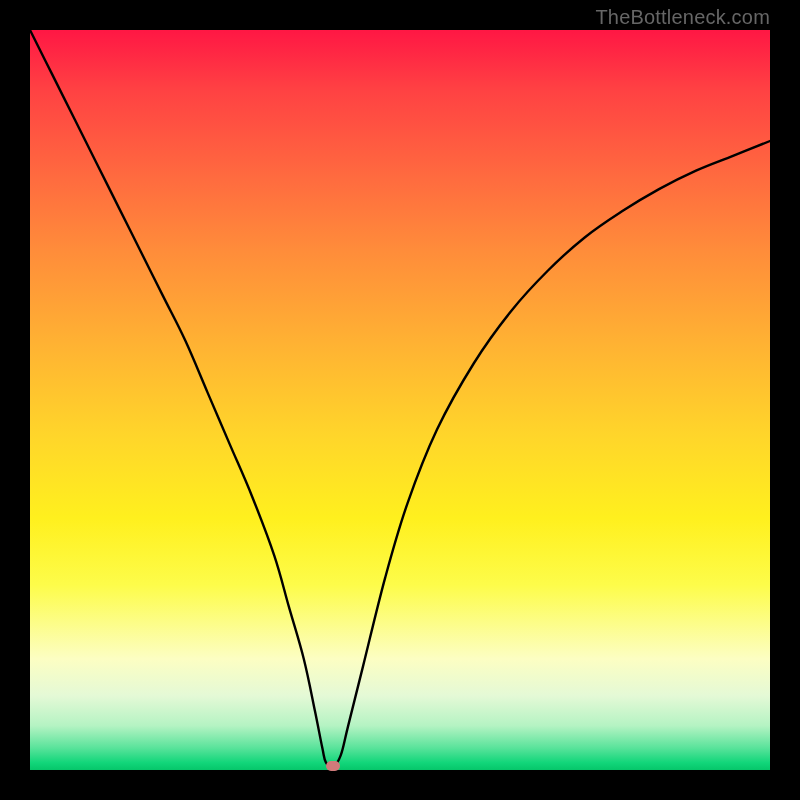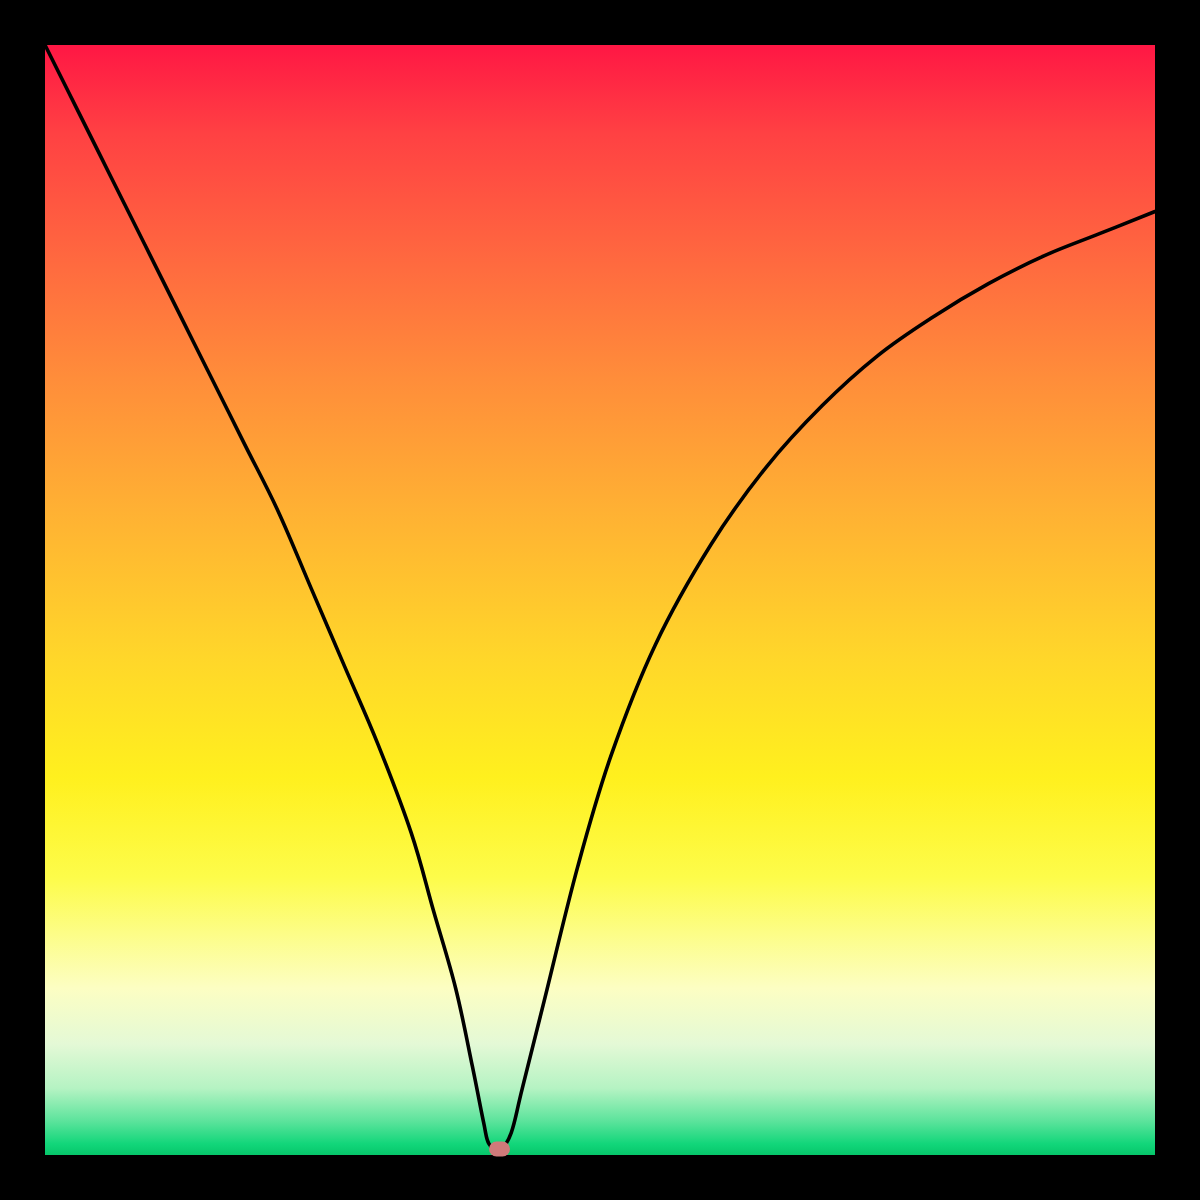--- a/index.html
+++ b/index.html
@@ -63,19 +63,20 @@
     height: 10px;
     background: #cf7a7a;
     border-radius: 5px;
     transform: translate(-50%, -50%);
   }
 </style>
 </head>
 <body>
 
 <div class="container">
+  <div class="watermark">TheBottleneck.com</div>
   <div class="plot-area">
     <svg class="curve" viewBox="0 0 740 740" preserveAspectRatio="none">
       <path id="curve-path" fill="none" stroke="#000" stroke-width="2.4" stroke-linejoin="round" stroke-linecap="round" d="M 0 0 C 3.9959999999999996 7.992000000000016 14.208 28.4160000000001 22.2 44.40000000000009 C 30.192 60.384000000000086 36.408 72.81599999999996 44.4 88.79999999999995 C 52.391999999999996 104.78399999999995 58.608 117.21600000000004 66.6 133.20000000000005 C 74.592 149.18400000000005 80.80799999999999 161.61600000000004 88.8 177.60000000000002 C 96.792 193.584 103.008 206.01600000000002 111 222 C 118.992 237.98399999999998 125.20799999999998 250.41599999999997 133.2 266.4 C 141.19199999999998 282.38399999999996 147.40800000000002 293.48400000000004 155.4 310.8 C 163.392 328.116 169.608 343.952 177.6 362.59999999999997 C 185.59199999999998 381.24799999999993 191.80800000000002 395.75199999999995 199.8 414.4 C 207.792 433.048 214.008 446.21999999999997 222 466.2 C 229.992 486.18 237.54000000000002 505.41999999999996 244.20000000000002 525.4 C 250.86 545.38 253.672 558.552 259 577.2 C 264.328 595.8480000000001 269.13800000000003 610.352 273.8 629 C 278.462 647.648 281.57000000000005 664.8159999999999 284.90000000000003 680.8 C 288.23 696.784 290.302 708.4759999999999 292.3 717.8 C 294.298 727.124 294.002 729.27 296 732.6 C 297.998 735.9300000000001 300.736 737.632 303.4 736.3 C 306.06399999999996 734.968 308.136 732.5260000000001 310.8 725.2 C 313.464 717.874 314.204 711.5840000000001 318.2 695.6 C 322.19599999999997 679.616 326.34 663.04 333 636.4 C 339.66 609.76 347.20799999999997 576.904 355.2 547.6 C 363.192 518.296 368.076 500.24 377.40000000000003 473.6 C 386.72400000000005 446.96000000000004 395.01200000000006 424.90799999999996 407.00000000000006 399.59999999999997 C 418.98800000000006 374.292 430.68 354.31199999999995 444 332.99999999999994 C 457.32 311.68799999999993 467.68 297.84999999999997 481 281.2 C 494.32 264.55 504.68 253.81999999999994 518 240.49999999999994 C 531.32 227.17999999999995 541.68 217.85600000000005 555 207.20000000000005 C 568.32 196.54400000000004 578.68 189.95799999999997 592 181.29999999999995 C 605.32 172.64199999999994 615.68 166.42600000000004 629 159.10000000000002 C 642.32 151.774 652.68 146.5939999999999 666 140.5999999999999 C 679.32 134.6059999999999 689.68 131.12800000000004 703 125.80000000000007 C 716.32 120.47200000000008 733.34 113.66400000000002 740 111"></path>
     </svg>
     <div id="marker" class="marker" style="left: 303.4px; top: 736.3px; background: rgb(207, 122, 122);"></div>
   </div>
 </div>
 
 </body></html>

